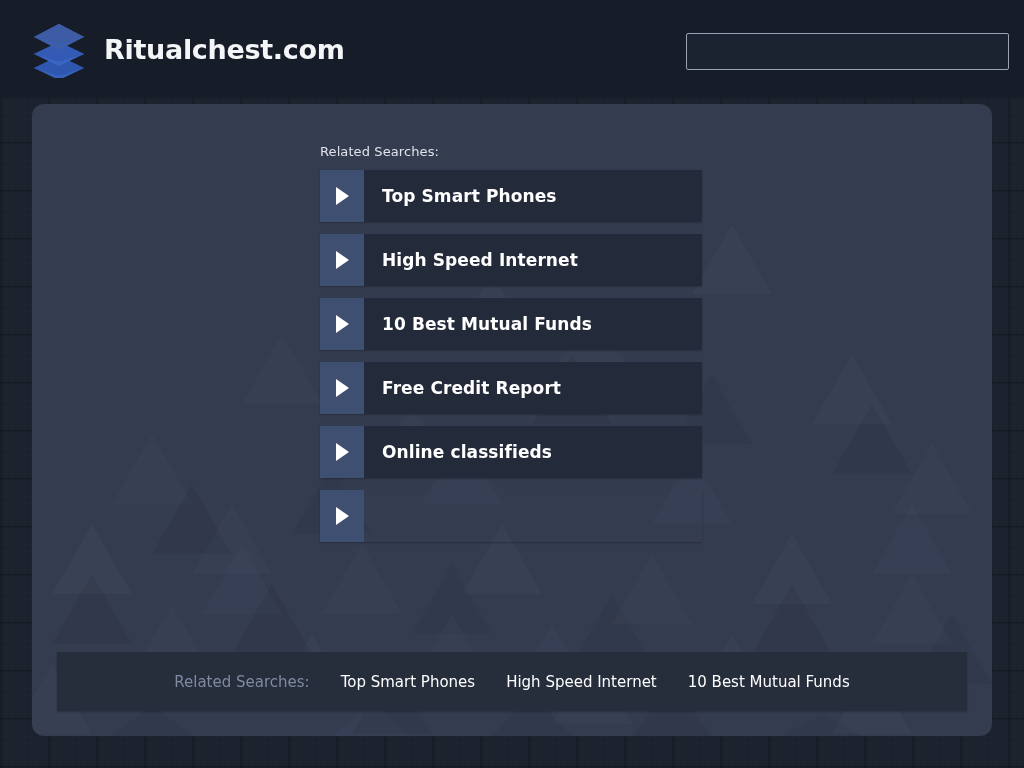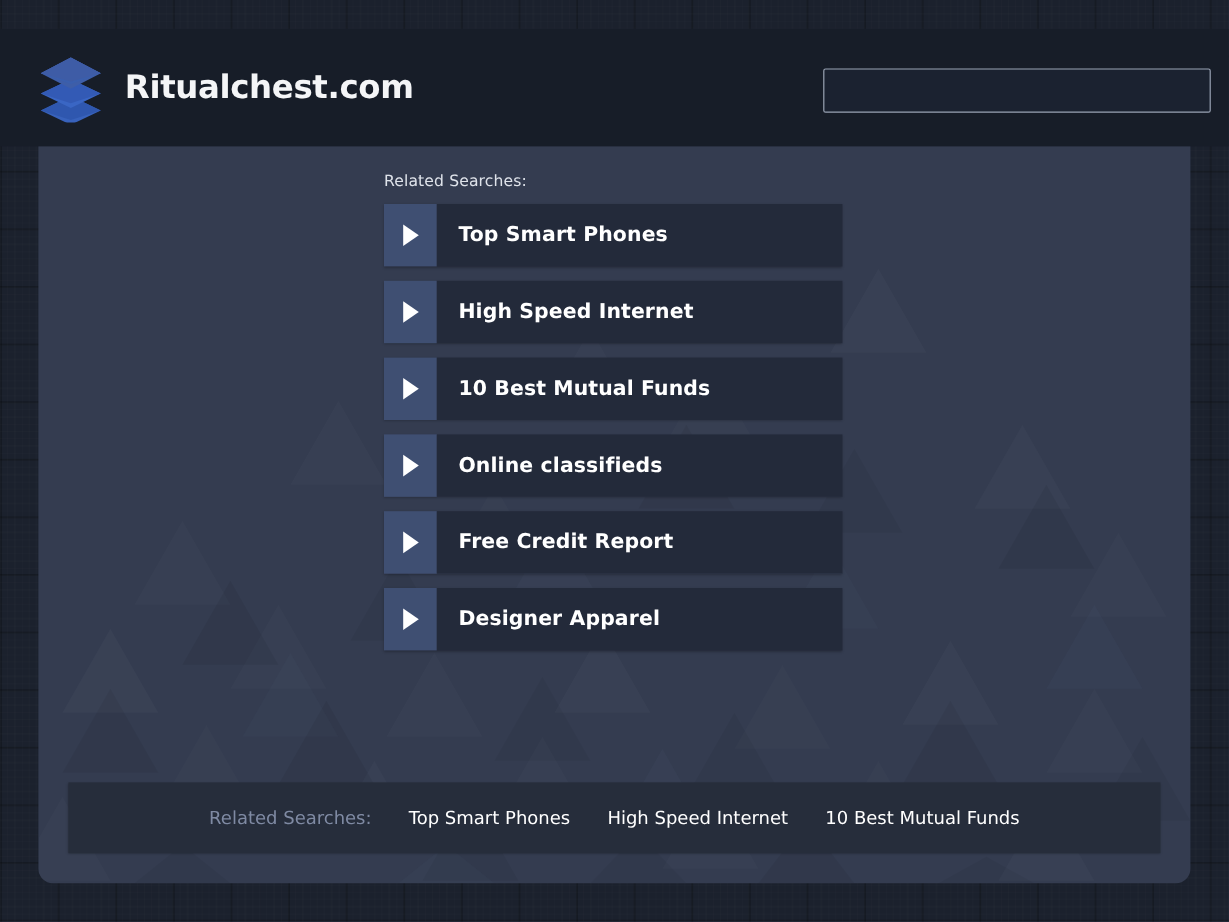--- a/index.html
+++ b/index.html
@@ -31,21 +31,20 @@
   }
 
   
   #site-header {
     position: absolute;
     left: 0; top: 0;
     width: 1024px;
     height: 98px;
     background: #171d28;
     z-index: 5;
-    margin-top: 24px;
   }
 
   #brand {
     position: absolute;
     left: 30px; top: 20px;
     display: flex;
     align-items: center;
     gap: 16px;
   }
 
@@ -301,43 +300,40 @@
     </div>
 
 
     <div class="result-row">
       <span class="result-arrow">
         <svg width="16" height="20" viewBox="0 0 16 20" aria-hidden="true">
           <polygon points="2,1 15,10 2,19" fill="#ffffff"></polygon>
         </svg>
       </span>
       <span class="result-label-cell">
+        <span class="result-label">Free Credit Report</span>
+      </span>
+    </div>
+
+    <div class="result-row">
+      <span class="result-arrow">
+        <svg width="16" height="20" viewBox="0 0 16 20" aria-hidden="true">
+          <polygon points="2,1 15,10 2,19" fill="#ffffff"></polygon>
+        </svg>
+      </span>
+      <span class="result-label-cell">
         <span class="result-label">Online classifieds</span>
       </span>
     </div>
 
     <div class="result-row">
       <span class="result-arrow">
         <svg width="16" height="20" viewBox="0 0 16 20" aria-hidden="true">
           <polygon points="2,1 15,10 2,19" fill="#ffffff"></polygon>
         </svg>
-      </span>
-      <span class="result-label-cell">
-        <span class="result-label">Free Credit Report</span>
-      </span>
-    </div>
-
-    <div class="result-row">
-      <span class="result-arrow">
-        <svg width="16" height="20" viewBox="0 0 16 20" aria-hidden="true">
-          <polygon points="2,1 15,10 2,19" fill="#ffffff"></polygon>
-        </svg>
-      </span>
-      <span class="result-label-cell">
-        <span class="result-label">Designer Apparel</span>
       </span>
     </div>
 
   </div>
 
   <div id="footer-strip">
     <span id="footer-caption">Related Searches:</span>
     <a class="footer-link" href="#">Top Smart Phones</a>
     <a class="footer-link" href="#">High Speed Internet</a>
     <a class="footer-link" href="#">10 Best Mutual Funds</a>

